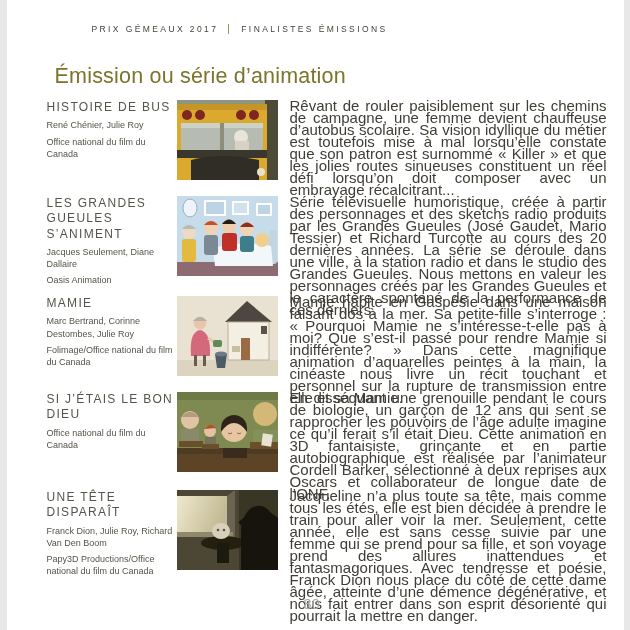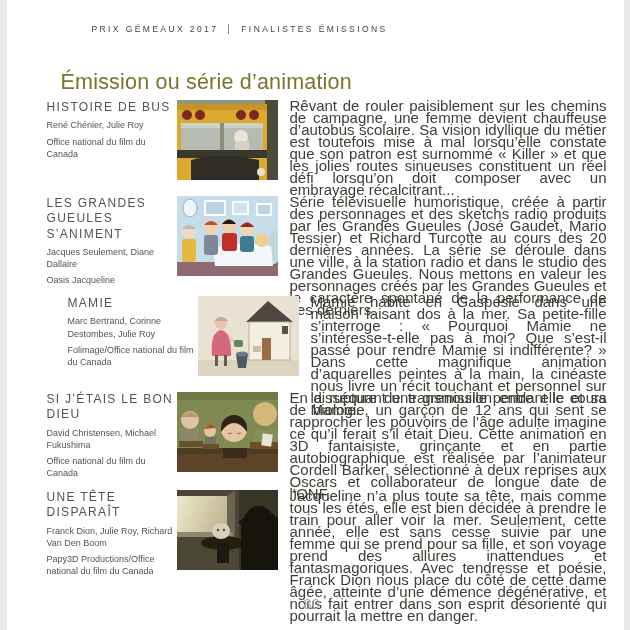--- a/index.html
+++ b/index.html
@@ -12,21 +12,21 @@
     overflow:hidden;
     margin:0 auto;
   }
   .header{
     position:absolute;left:85px;top:23px;
     font-size:8.5px;letter-spacing:2.4px;
     color:#45423a;white-space:nowrap;
   }
   .header .divider{color:#8a8030;padding:0 9px;font-size:10px;}
   .page-title{
-    position:absolute;left:40px;top:56px;margin:14px;
+    position:absolute;left:40px;top:56px;margin:8px;
     font-size:21.5px;font-weight:400;
     color:#7b742a;letter-spacing:0.2px;
   }
   .entries{position:absolute;left:40px;top:100px;width:560px;}
   .entry{display:flex;align-items:flex-start;}
   .entry .meta{width:130px;flex:0 0 130px;box-sizing:border-box;}
   .etitle{
     font-size:12px;letter-spacing:1.3px;color:#56534a;
     line-height:1.28;margin:0 0 4px 0;font-weight:400;
   }
@@ -35,21 +35,21 @@
   }
   .thumb{
     width:101px;height:80px;flex:0 0 101px;
     margin-right:12px;overflow:hidden;background:#ddd;
   }
   .thumb svg{display:block;}
   .desc{
     flex:1;font-size:15px;line-height:12px;color:#3f3d35;
     text-align:justify;
   }
-  .e1{height:96px;} .e2{height:100px;} .e3{height:96px;margin-left:21px;} .e4{height:98px;justify-content:center;} .e5{height:118px;}
+  .e1{height:96px;} .e2{height:100px;} .e3{height:96px;} .e4{height:98px;justify-content:center;} .e5{height:118px;}
   .footer{
     position:absolute;left:0;bottom:18px;width:610px;
     text-align:center;font-size:15px;color:#a9a9a9;
   }
 </style>
 </head>
 <body>
 
 <div class="page">
 
@@ -87,21 +87,21 @@
           <circle cx="84" cy="72" r="4" fill="#e8e0c8"></circle>
         </svg>
       </div>
       <div class="desc">Rêvant de rouler paisiblement sur les chemins de campagne, une femme devient chauffeuse d’autobus scolaire. Sa vision idyllique du métier est toutefois mise à mal lorsqu’elle constate que son patron est surnommé « Killer » et que les jolies routes sinueuses constituent un réel défi lorsqu’on doit composer avec un embrayage récalcitrant...</div>
     </div>
 
     <div class="entry e2">
       <div class="meta">
         <div class="etitle">LES GRANDES GUEULES S’ANIMENT</div>
         <div class="credits">Jacques Seulement, Diane Dallaire</div>
-        <div class="org">Oasis Jacqueline</div>
+        <div class="org">Oasis Animation</div>
       </div>
       <div class="thumb">
         <svg width="101" height="80" viewBox="0 0 101 80" xmlns="http://www.w3.org/2000/svg">
           <rect width="101" height="80" fill="#c6dcea"></rect>
           <rect y="66" width="101" height="14" fill="#8d6b72"></rect>
           <ellipse cx="13" cy="12" rx="7" ry="9" fill="#eef4f8" stroke="#9ab0c0" stroke-width="1"></ellipse>
           <rect x="28" y="5" width="20" height="14" fill="#bcd4e4" stroke="#ffffff" stroke-width="2"></rect>
           <rect x="56" y="6" width="15" height="12" fill="#cfe2ee" stroke="#ffffff" stroke-width="2"></rect>
           <rect x="80" y="8" width="14" height="11" fill="#bcd4e4" stroke="#ffffff" stroke-width="2"></rect>
           <rect x="92" y="34" width="8" height="34" rx="3" fill="#c2d6e2"></rect>
@@ -149,21 +149,20 @@
           <path d="M38 58 L50 58 L48 72 L40 72 Z" fill="#4c5a66"></path>
           <ellipse cx="44" cy="58" rx="6" ry="2.4" fill="#6b7a86"></ellipse>
         </svg>
       </div>
       <div class="desc">Mamie habite en Gaspésie dans une maison faisant dos à la mer. Sa petite-fille s’interroge : « Pourquoi Mamie ne s’intéresse-t-elle pas à moi? Que s’est-il passé pour rendre Mamie si indifférente? » Dans cette magnifique animation d’aquarelles peintes à la main, la cinéaste nous livre un récit touchant et personnel sur la rupture de transmission entre elle et sa Mamie.</div>
     </div>
 
     <div class="entry e4">
       <div class="meta">
         <div class="etitle">SI J’ÉTAIS LE BON DIEU</div>
-        <div class="credits">David Christensen, Michael Fukushima</div>
         <div class="org">Office national du film du Canada</div>
       </div>
       <div class="thumb">
         <svg width="101" height="80" viewBox="0 0 101 80" xmlns="http://www.w3.org/2000/svg">
           <rect width="101" height="80" fill="#7e8a52"></rect>
           <rect y="0" width="101" height="8" fill="#6e7a46"></rect>
           <circle cx="88" cy="22" r="12" fill="#d3b878"></circle>
           <rect x="76" y="38" width="25" height="18" fill="#83905a"></rect>
           <rect y="56" width="101" height="24" fill="#4e3c22"></rect>
           <rect x="0" y="62" width="101" height="18" fill="#5d4426"></rect>

